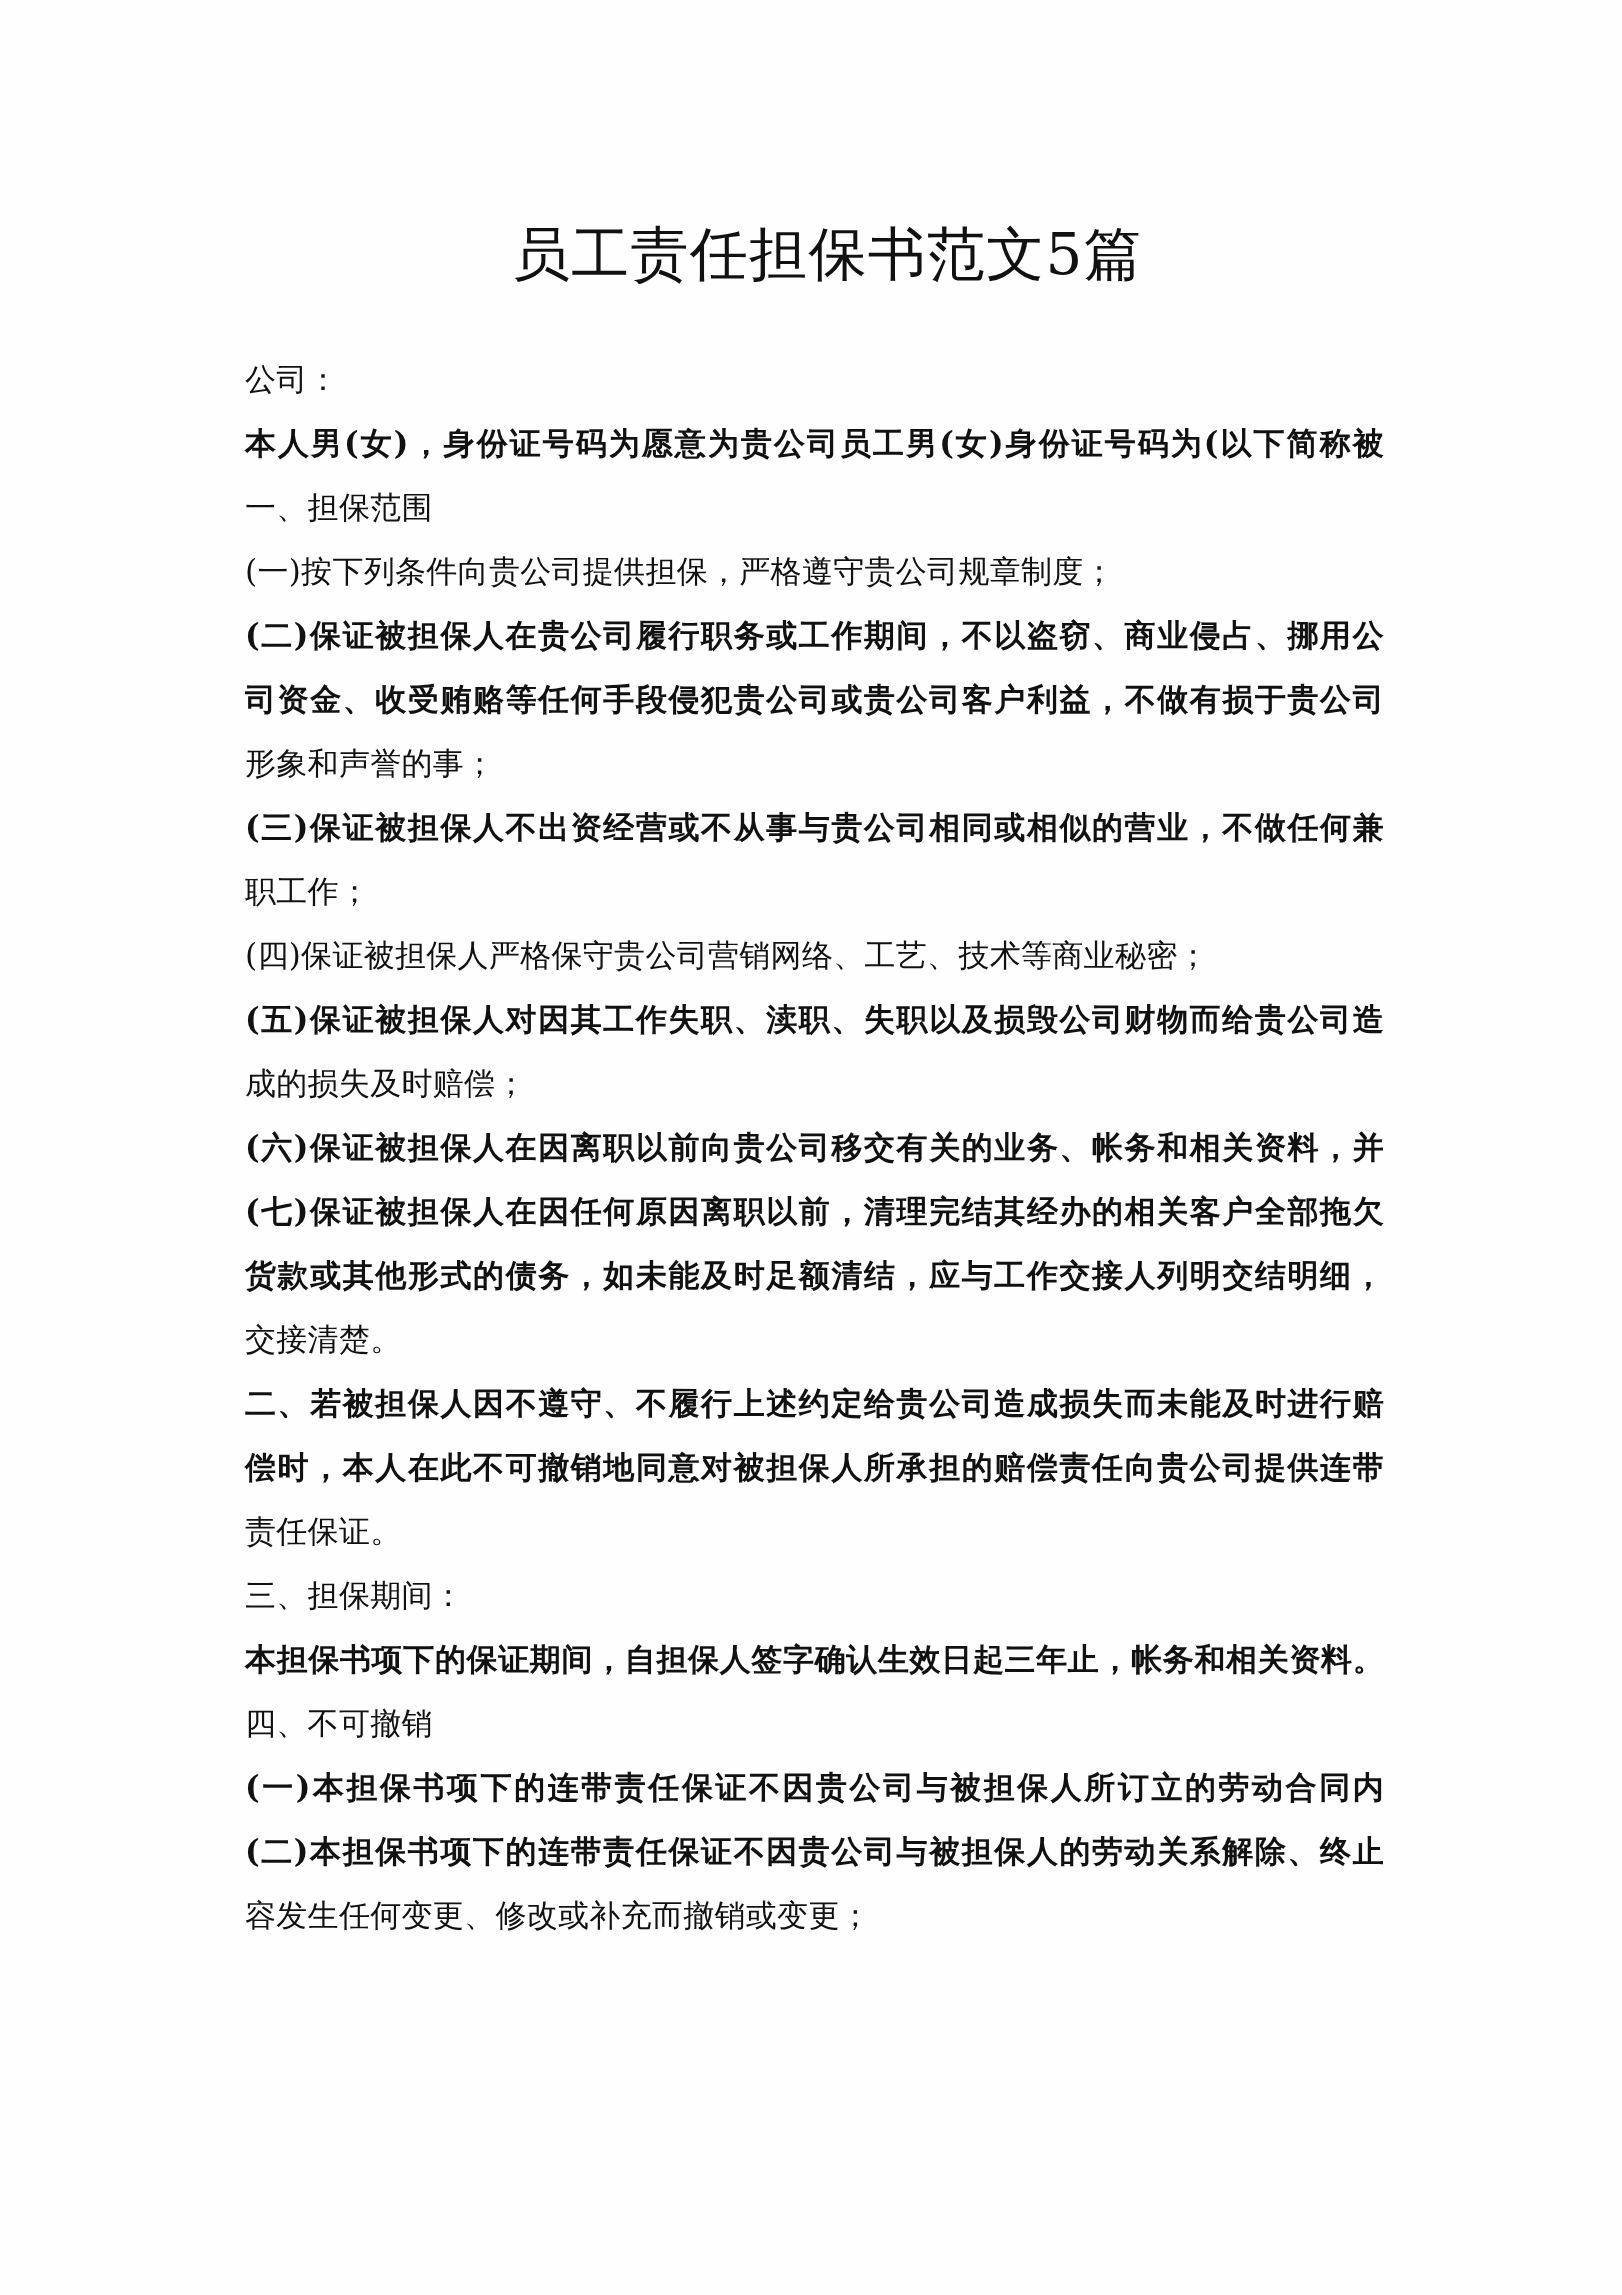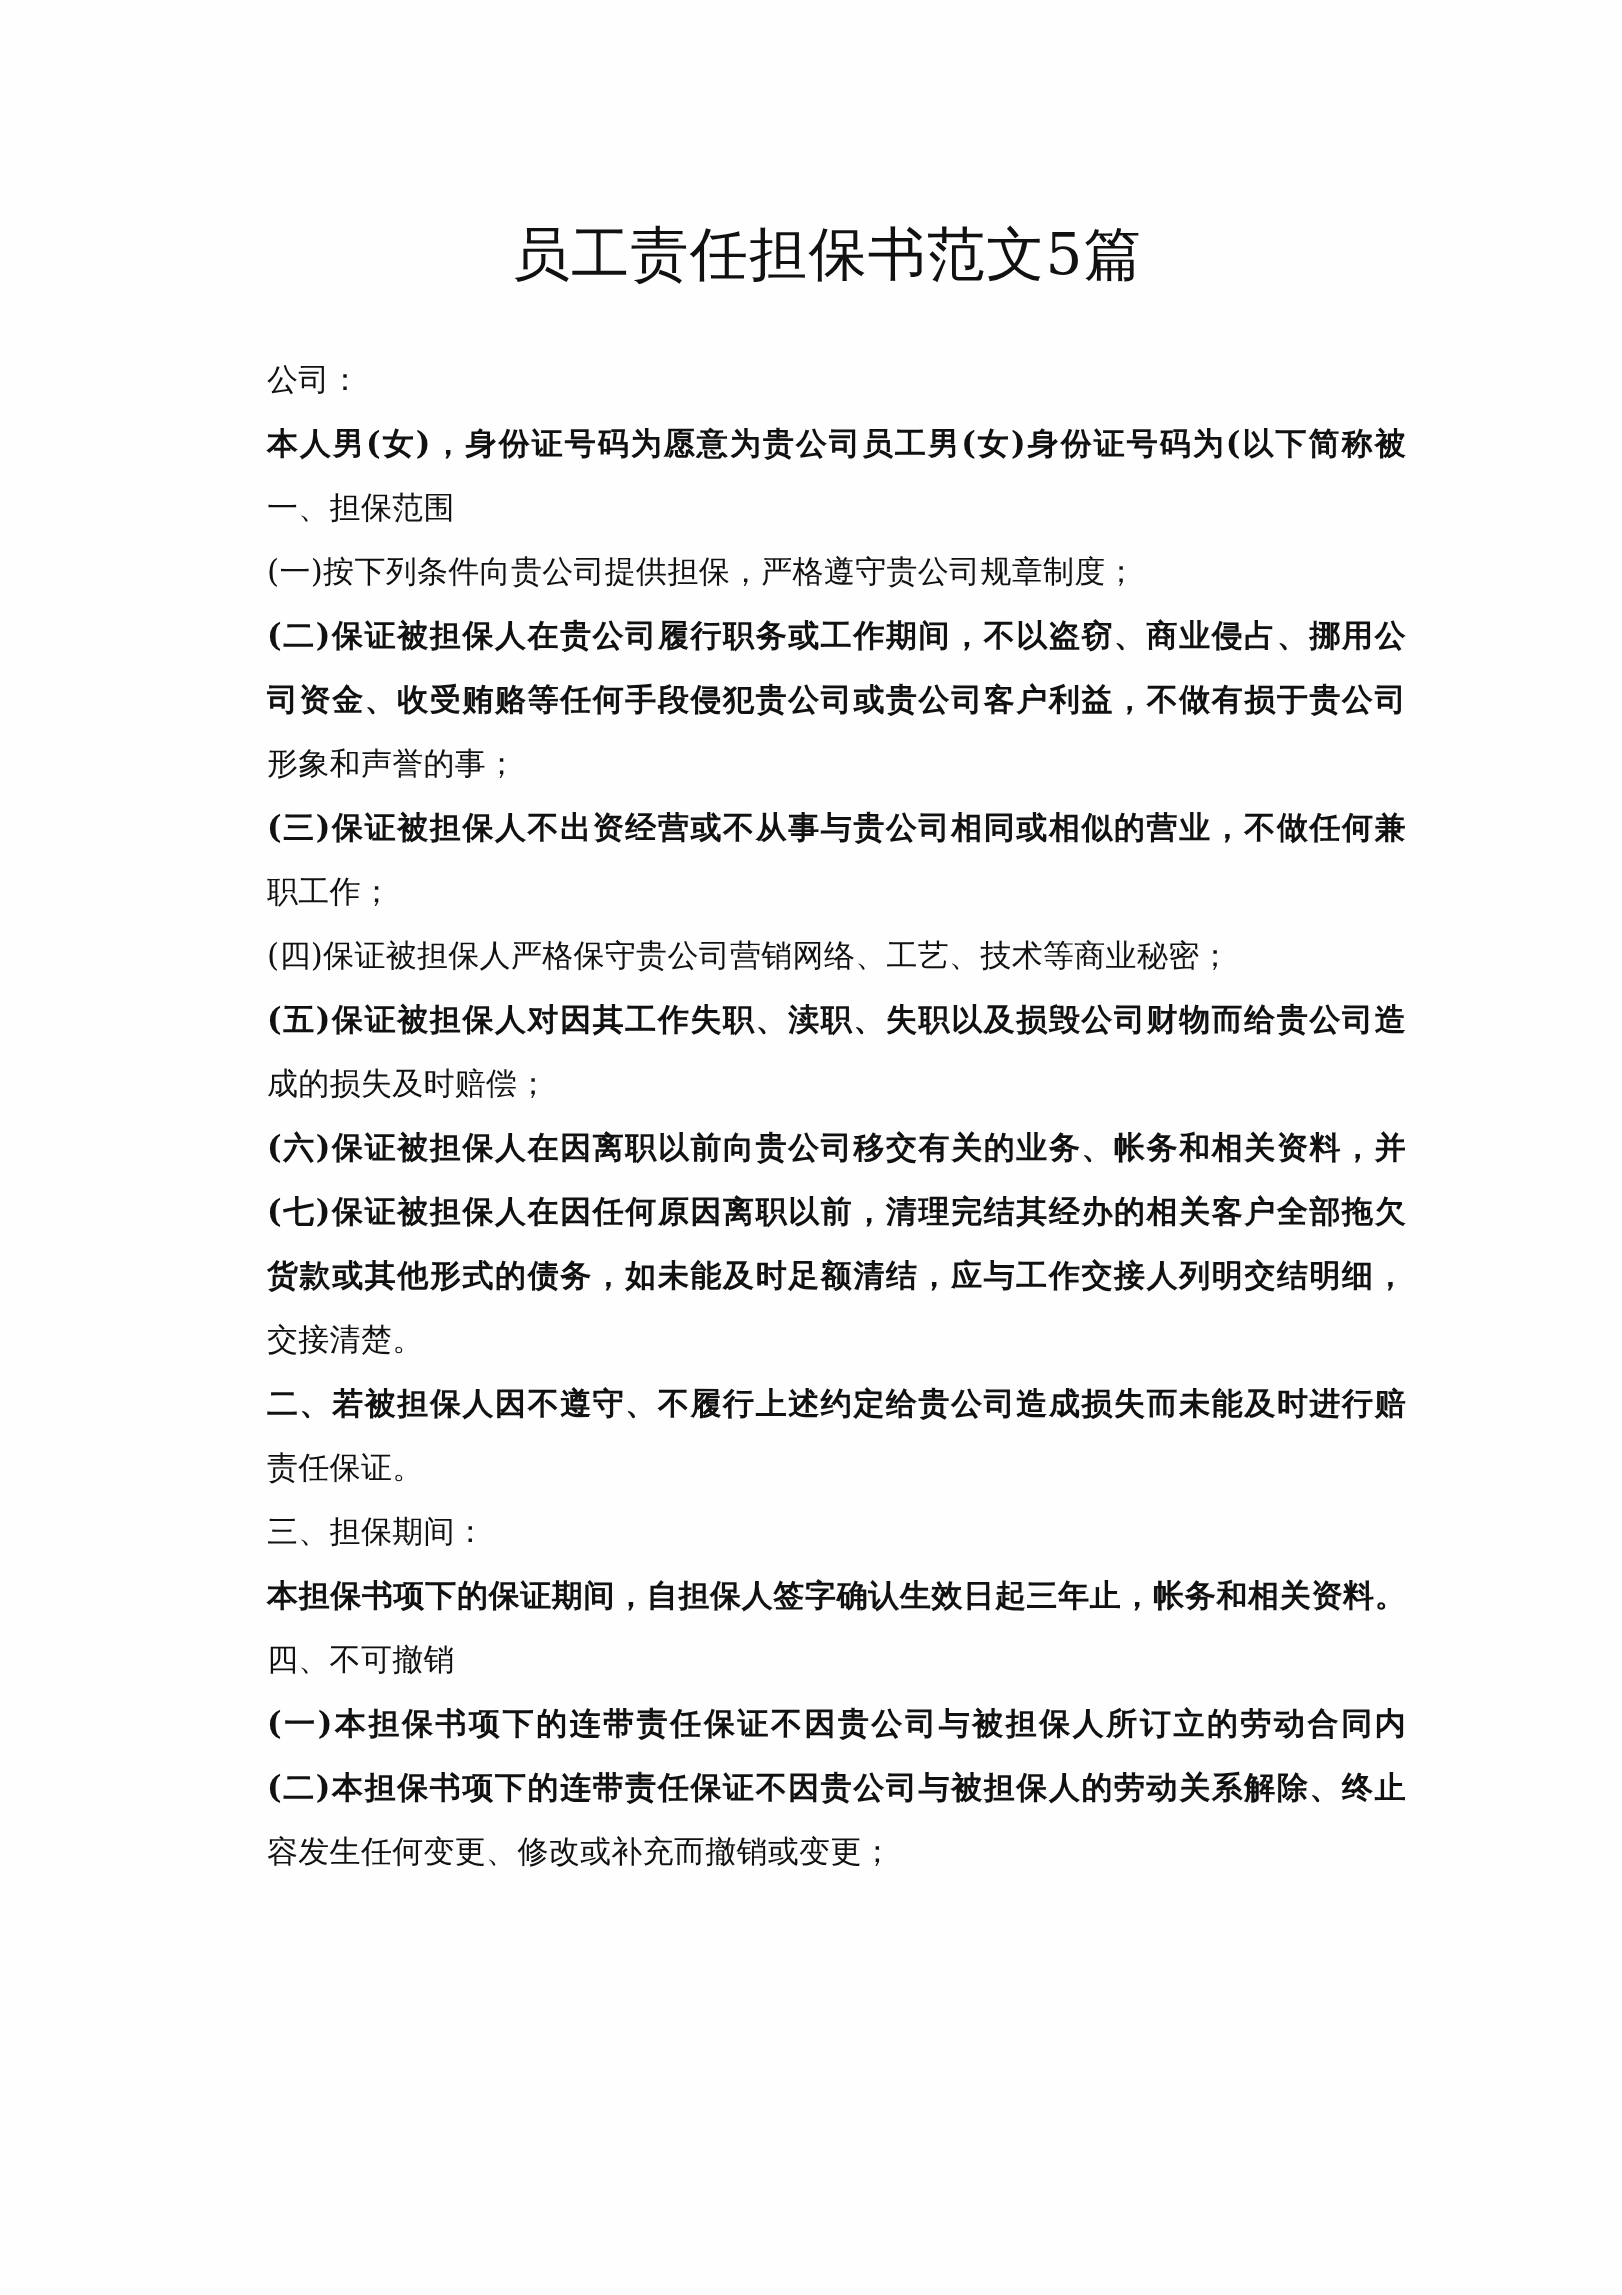--- a/index.html
+++ b/index.html
@@ -43,21 +43,20 @@
     width: 1139px;
   }
   .line {
     display: block;
     height: 64px;
     line-height: 64px;
     font-size: 31px;
     white-space: nowrap;
     letter-spacing: 0.3px;
     overflow: visible;
-    margin-left: 22px;
   }
   .line.justify {
     text-align: justify;
     text-align-last: justify;
     width: 1139px;
     font-weight: bold;
   }
 </style>
 </head>
 <body>
@@ -75,20 +74,21 @@
       <span class="line justify">(三)保证被担保人不出资经营或不从事与贵公司相同或相似的营业，不做任何兼</span>
       <span class="line">职工作；</span>
       <span class="line">(四)保证被担保人严格保守贵公司营销网络、工艺、技术等商业秘密；</span>
       <span class="line justify">(五)保证被担保人对因其工作失职、渎职、失职以及损毁公司财物而给贵公司造</span>
       <span class="line">成的损失及时赔偿；</span>
       <span class="line justify">(六)保证被担保人在因离职以前向贵公司移交有关的业务、帐务和相关资料，并</span>
       <span class="line justify">(七)保证被担保人在因任何原因离职以前，清理完结其经办的相关客户全部拖欠</span>
       <span class="line justify">货款或其他形式的债务，如未能及时足额清结，应与工作交接人列明交结明细，</span>
       <span class="line">交接清楚。</span>
       <span class="line justify">二、若被担保人因不遵守、不履行上述约定给贵公司造成损失而未能及时进行赔</span>
+      <span class="line justify">偿时，本人在此不可撤销地同意对被担保人所承担的赔偿责任向贵公司提供连带</span>
       <span class="line">责任保证。</span>
       <span class="line">三、担保期间：</span>
       <span class="line justify">本担保书项下的保证期间，自担保人签字确认生效日起三年止，帐务和相关资料。</span>
       <span class="line">四、不可撤销</span>
       <span class="line justify">(一)本担保书项下的连带责任保证不因贵公司与被担保人所订立的劳动合同内</span>
       <span class="line justify">(二)本担保书项下的连带责任保证不因贵公司与被担保人的劳动关系解除、终止</span>
       <span class="line">容发生任何变更、修改或补充而撤销或变更；</span>
     </div>
 </div>
 

